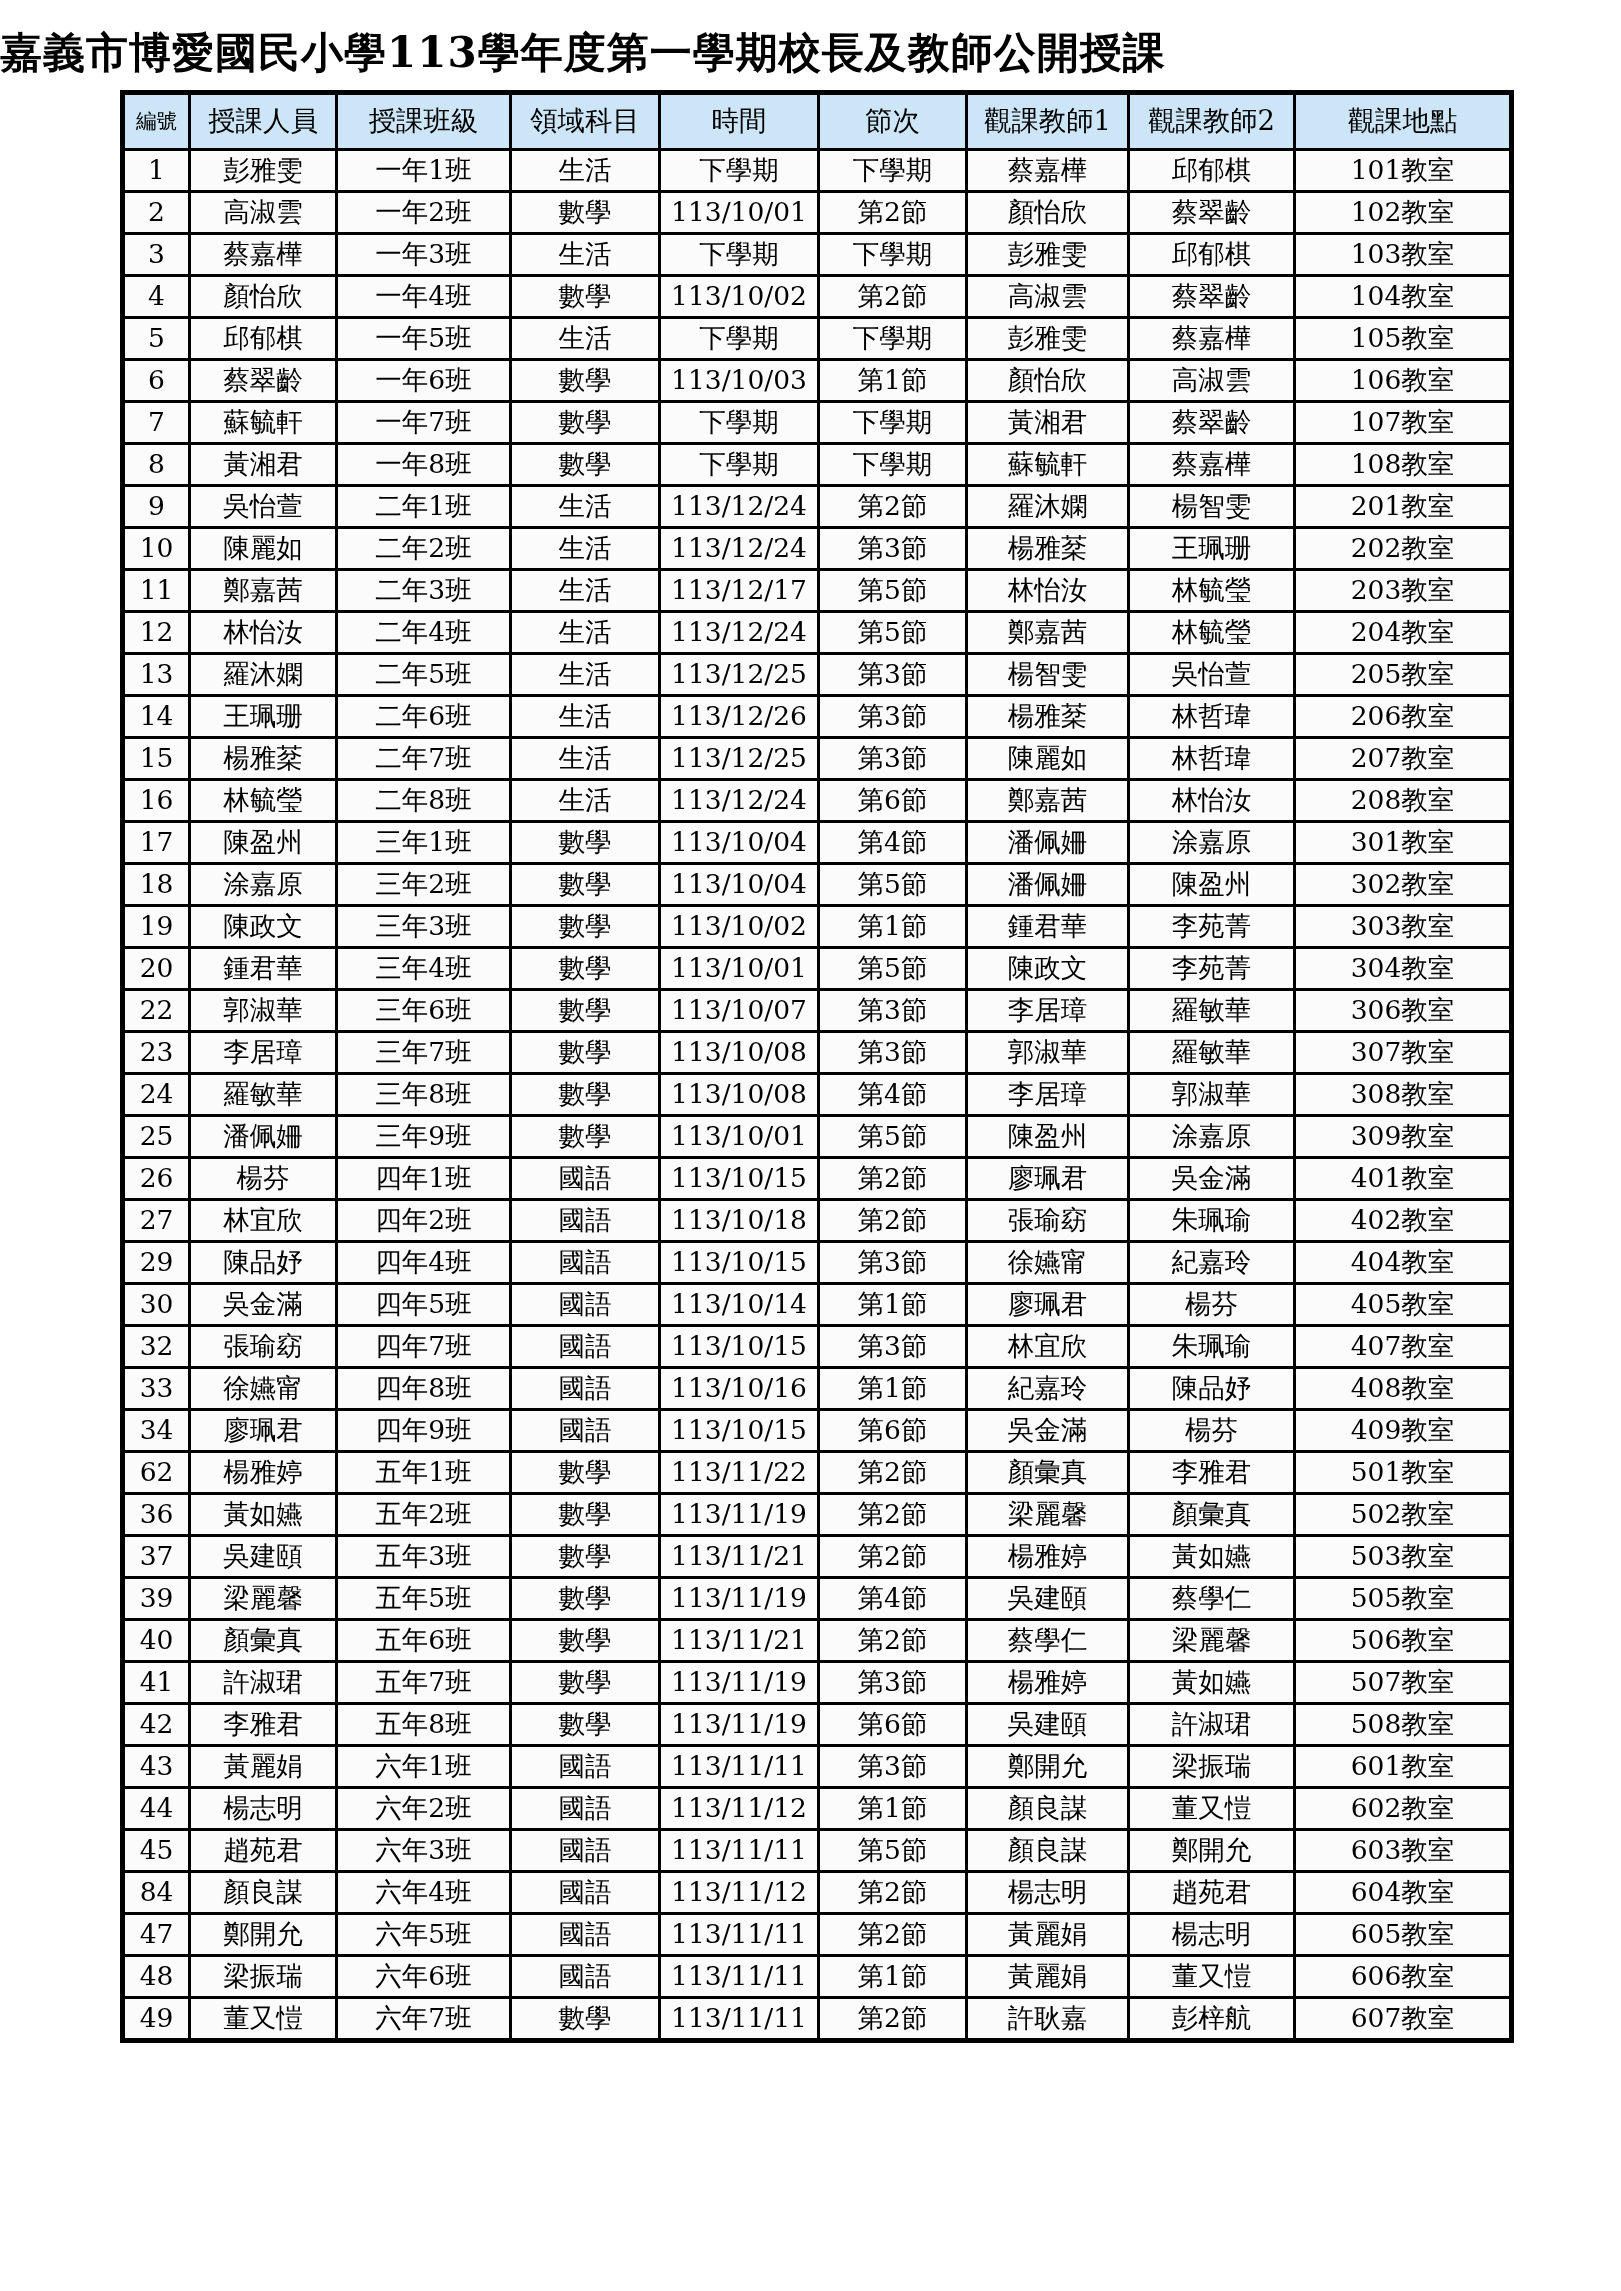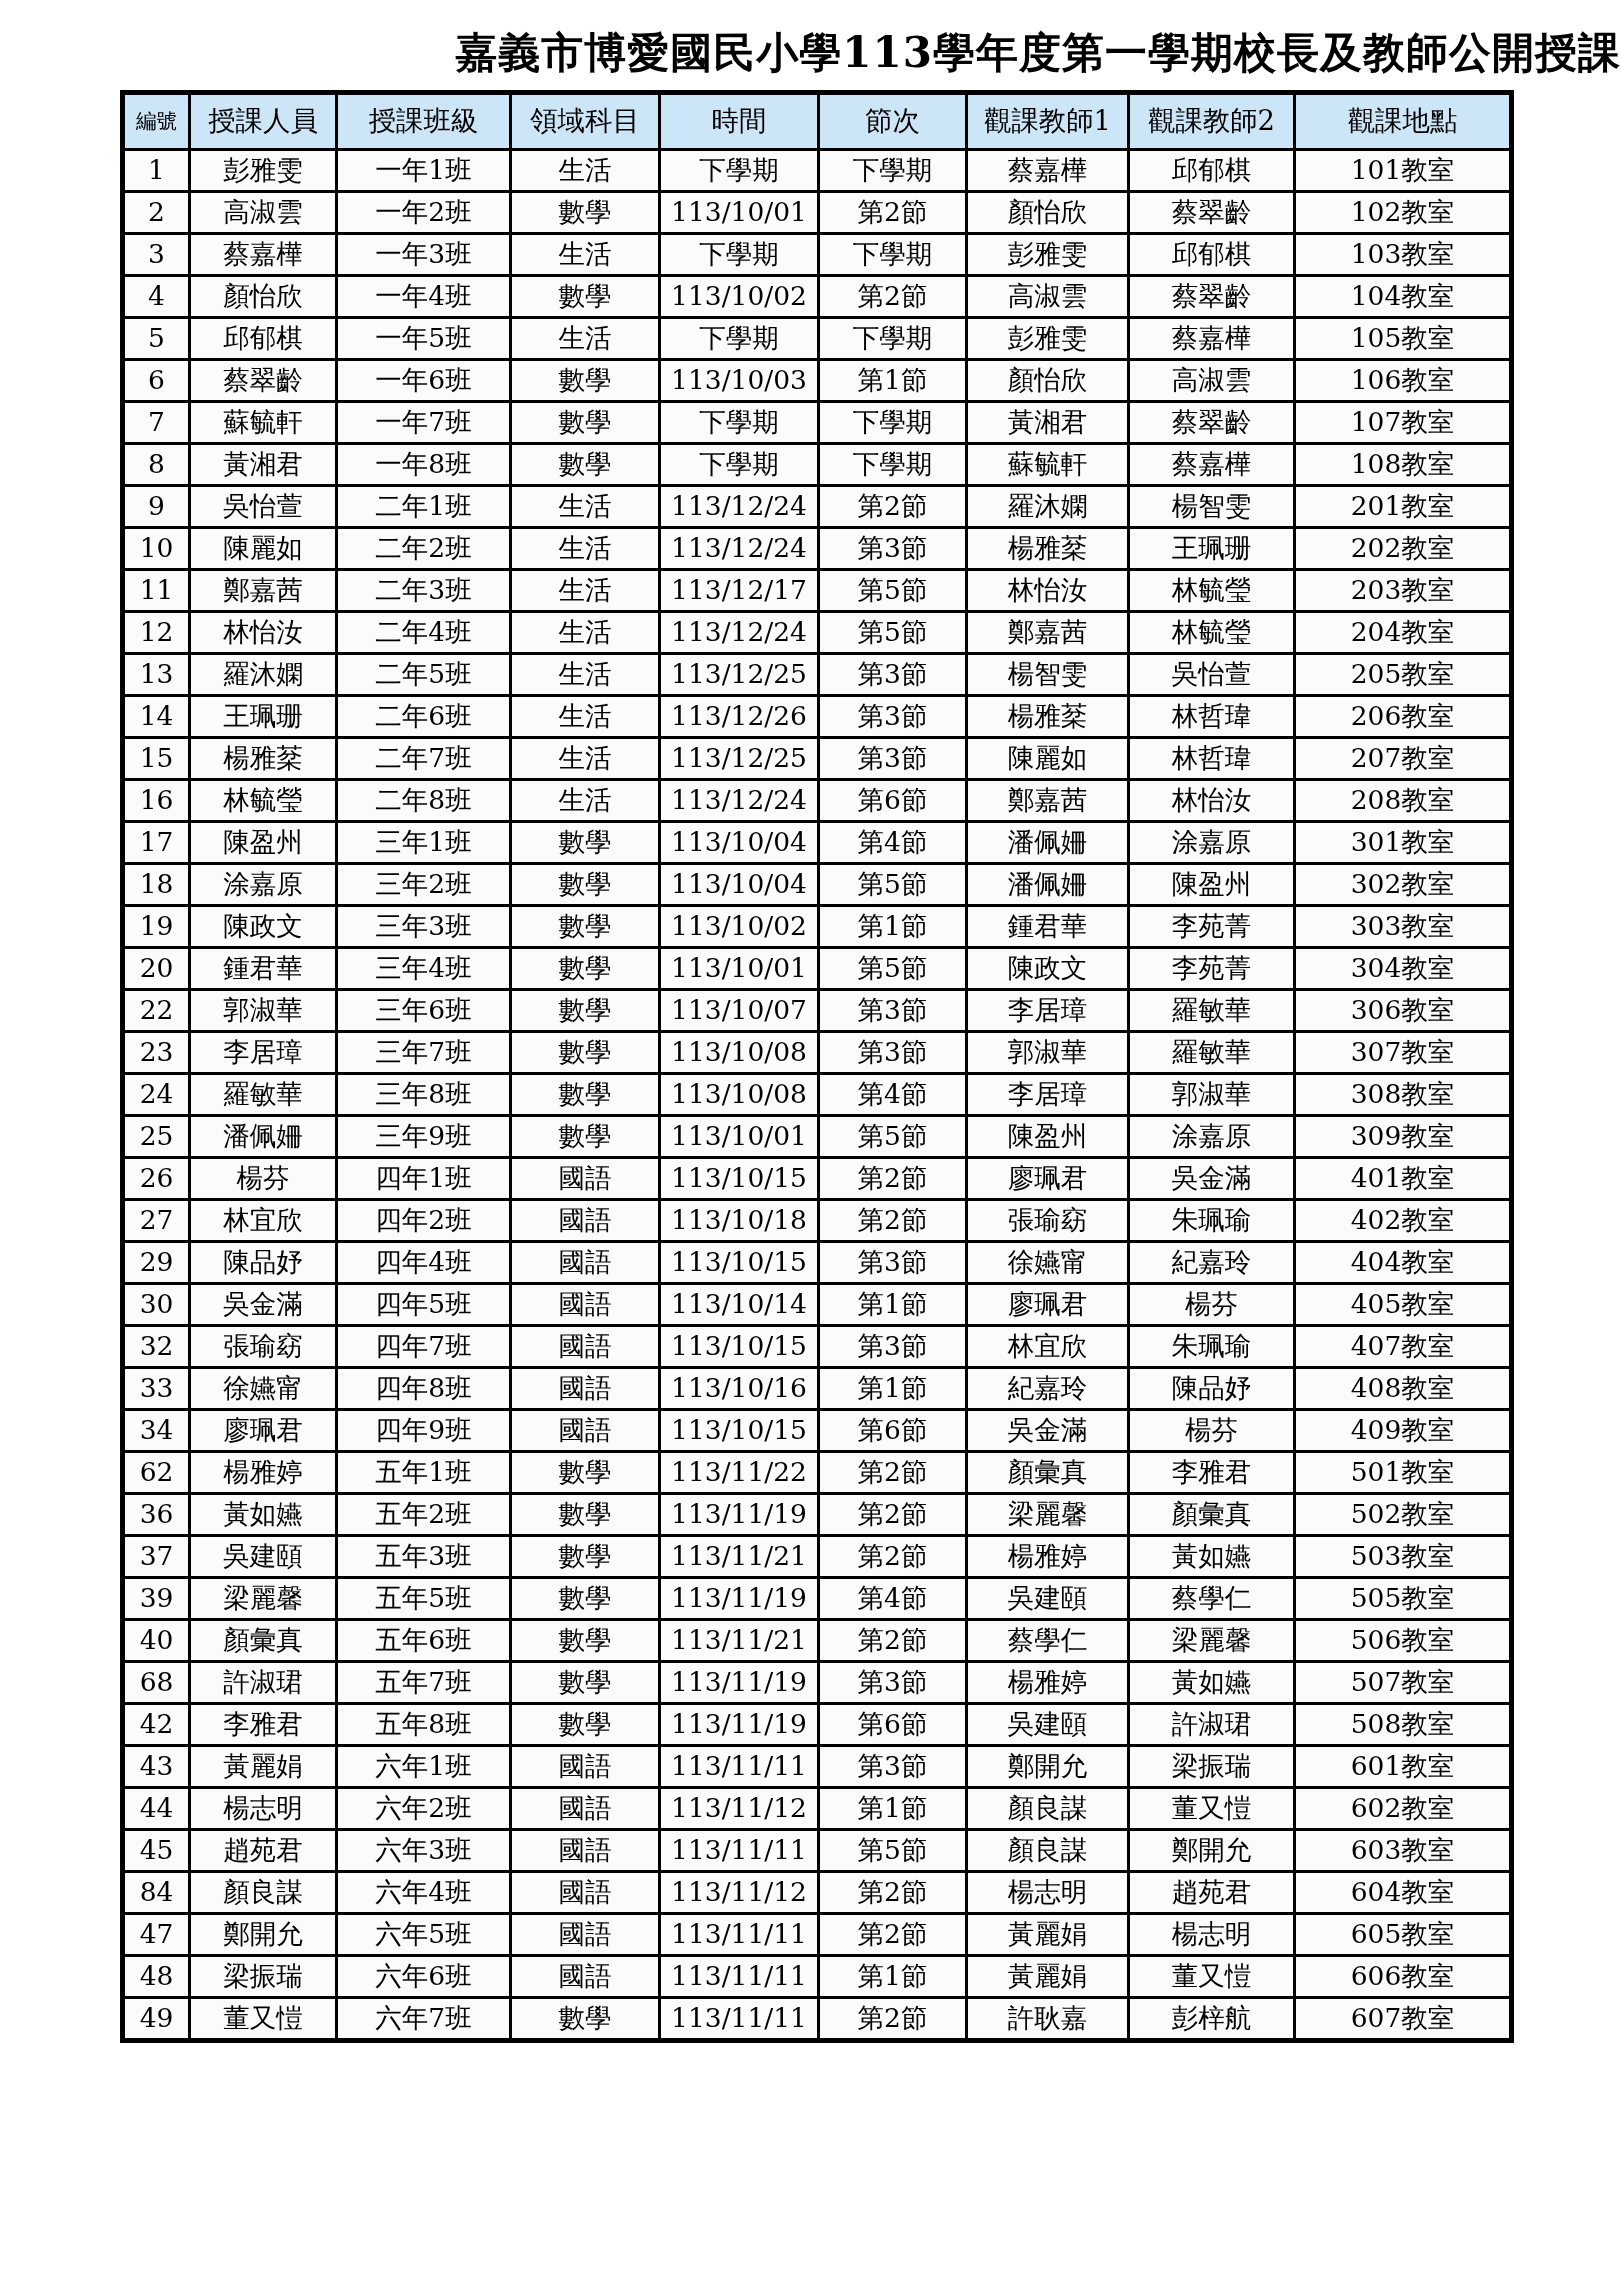--- a/index.html
+++ b/index.html
@@ -9,21 +9,21 @@
   }
   body {
     width: 1621px;
     height: 2292px;
     font-family: "DejaVu Serif", "Liberation Serif", serif;
     color: #000000;
     overflow: hidden;
   }
   .page-title {
     margin: 29px 0 0 0;
-    text-align: right;
+    text-align: left;
     font-size: 42px;
     font-weight: bold;
     letter-spacing: 1px;
     line-height: 1.15;
     font-family: "DejaVu Serif", "Liberation Serif", serif;
   }
   table.schedule {
     border-collapse: collapse;
     table-layout: fixed;
     width: 1388px;
@@ -486,21 +486,21 @@
         <td>顏彙真</td>
         <td>五年6班</td>
         <td>數學</td>
         <td>113/11/21</td>
         <td>第2節</td>
         <td>蔡學仁</td>
         <td>梁麗馨</td>
         <td>506教室</td>
       </tr>
       <tr>
-        <td>68</td>
+        <td>41</td>
         <td>許淑珺</td>
         <td>五年7班</td>
         <td>數學</td>
         <td>113/11/19</td>
         <td>第3節</td>
         <td>楊雅婷</td>
         <td>黃如嬿</td>
         <td>507教室</td>
       </tr>
       <tr>

